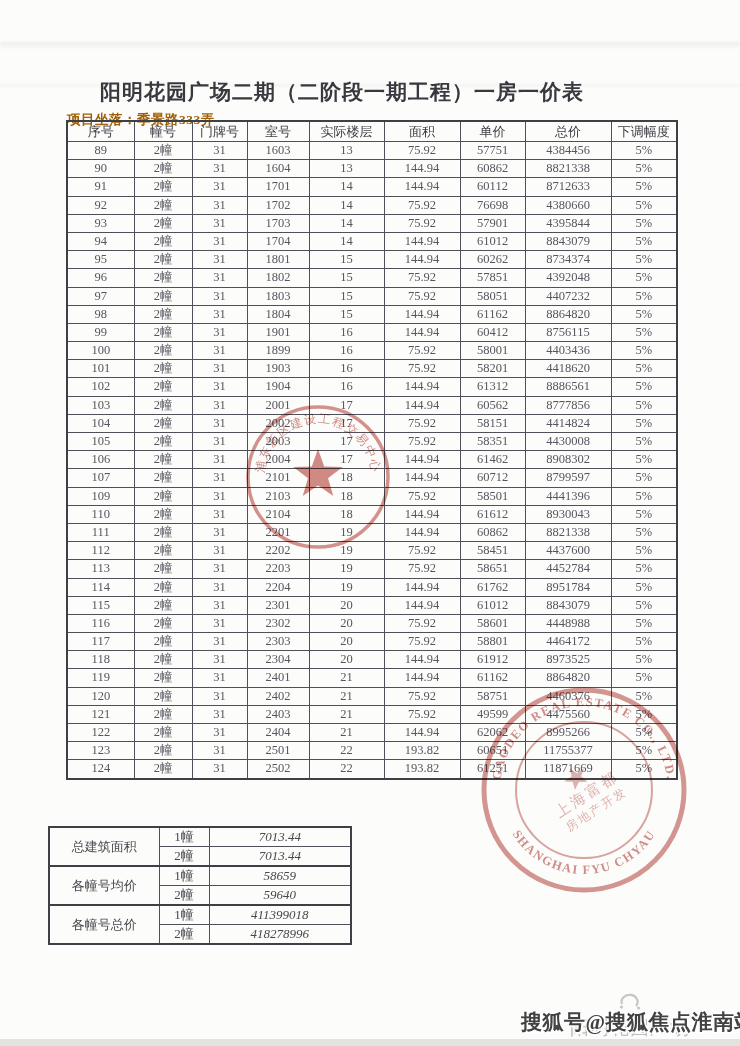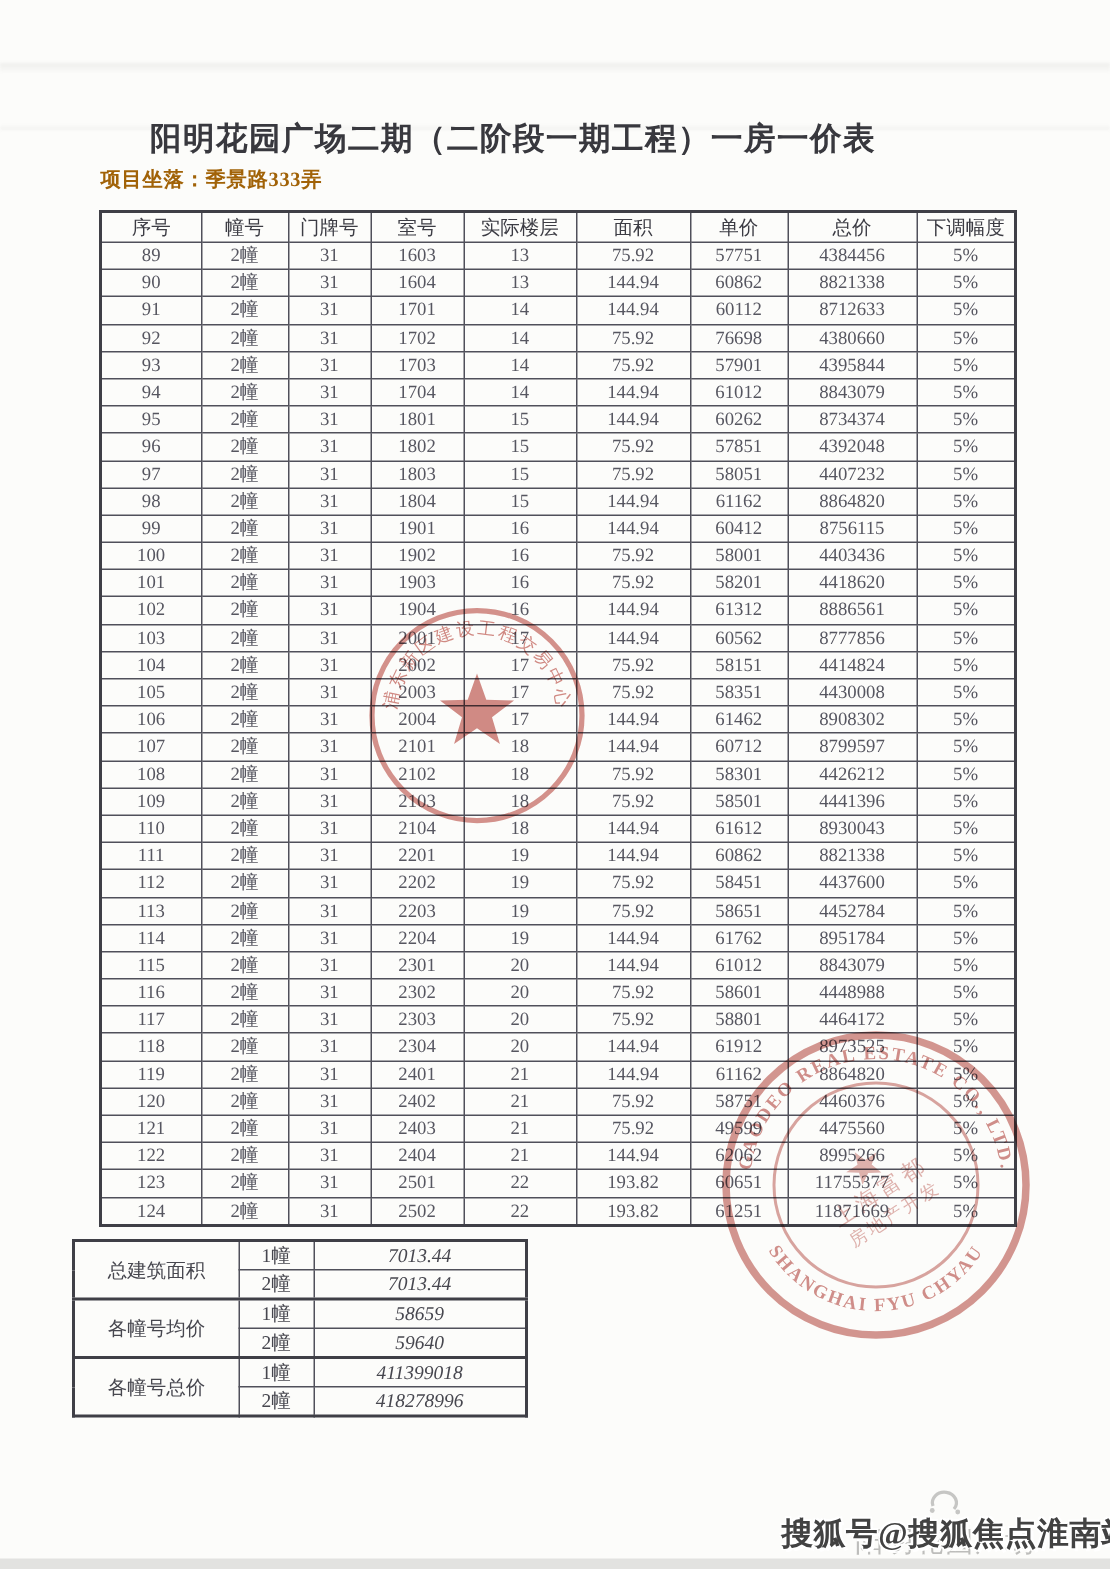--- a/index.html
+++ b/index.html
@@ -18,21 +18,21 @@
   .doc-title{
     position:absolute;left:0;top:78px;width:684px;text-align:center;
     font-size:21px;font-weight:bold;letter-spacing:1px;color:#38383e;
   }
   .doc-subtitle{
     position:absolute;left:67px;top:111px;
     font-size:13.5px;font-weight:bold;color:#a16207;letter-spacing:.5px;
   }
 
   table.price{
-    position:absolute;left:66px;top:140px;width:610px;
+    position:absolute;left:66px;top:120px;width:610px;
     border-collapse:collapse;table-layout:fixed;
     border:2px solid #3f3f46;
   }
   table.price th,table.price td{
     border:1px solid #50505a;text-align:center;padding:0;
     font-size:12.5px;line-height:1.05;height:17.2px;
     color:#565660;font-weight:normal;overflow:hidden;white-space:nowrap;
   }
   table.price th{height:19px;font-size:13px;color:#3c3c44;}
 
@@ -217,21 +217,21 @@
           <td>16</td>
           <td>144.94</td>
           <td>60412</td>
           <td>8756115</td>
           <td>5%</td>
         </tr>
         <tr>
           <td>100</td>
           <td>2幢</td>
           <td>31</td>
-          <td>1902</td>
+          <td>1899</td>
           <td>16</td>
           <td>75.92</td>
           <td>58001</td>
           <td>4403436</td>
           <td>5%</td>
         </tr>
         <tr>
           <td>101</td>
           <td>2幢</td>
           <td>31</td>
@@ -299,31 +299,20 @@
         </tr>
         <tr>
           <td>107</td>
           <td>2幢</td>
           <td>31</td>
           <td>2101</td>
           <td>18</td>
           <td>144.94</td>
           <td>60712</td>
           <td>8799597</td>
-          <td>5%</td>
-        </tr>
-        <tr>
-          <td>108</td>
-          <td>2幢</td>
-          <td>31</td>
-          <td>2102</td>
-          <td>18</td>
-          <td>75.92</td>
-          <td>58301</td>
-          <td>4426212</td>
           <td>5%</td>
         </tr>
         <tr>
           <td>109</td>
           <td>2幢</td>
           <td>31</td>
           <td>2103</td>
           <td>18</td>
           <td>75.92</td>
           <td>58501</td>

